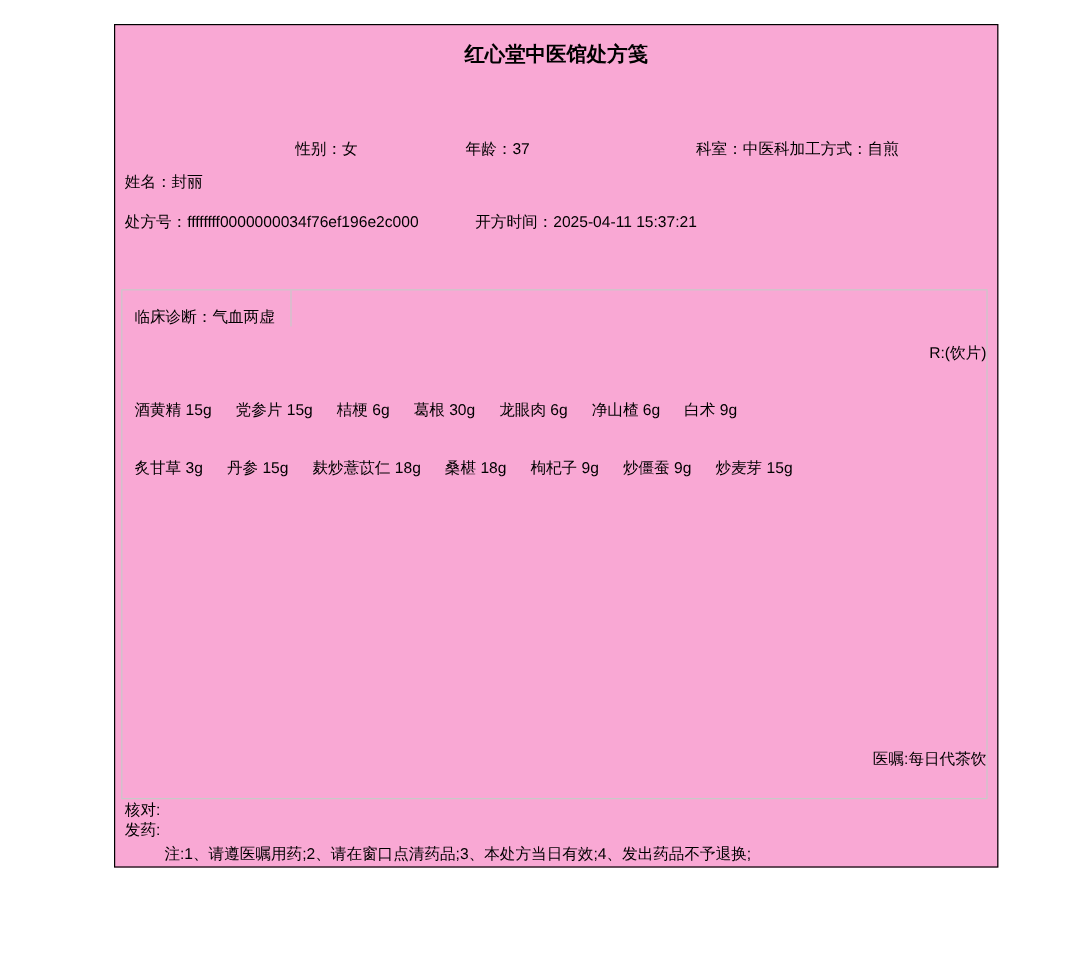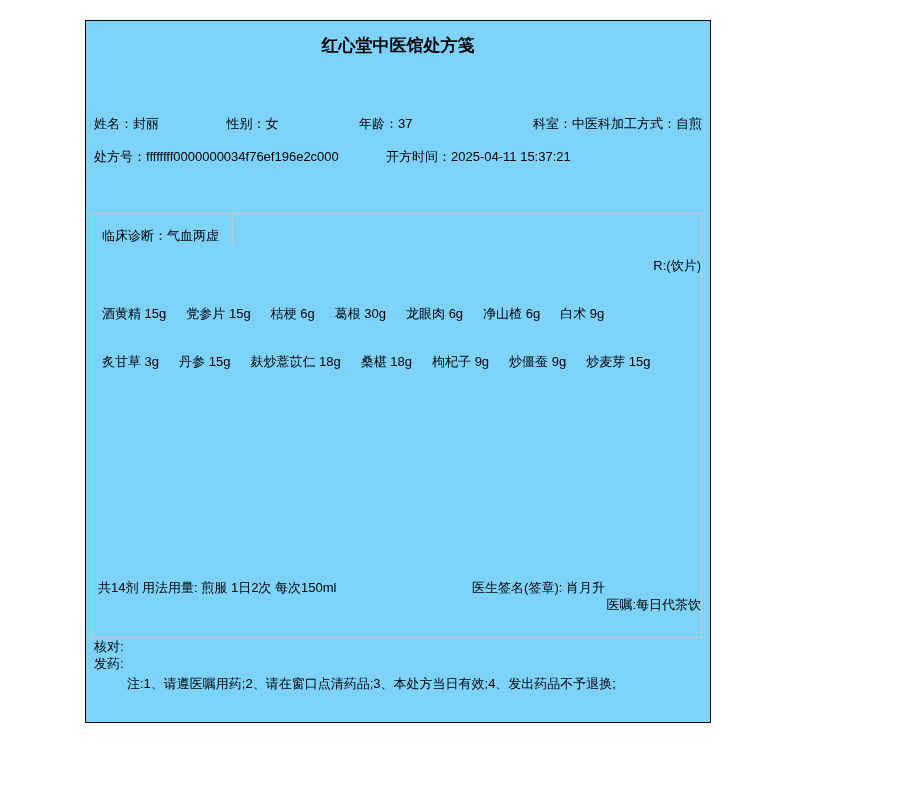--- a/index.html
+++ b/index.html
@@ -6,46 +6,46 @@
     margin: 0;
     padding: 0;
     background: #ffffff;
     width: 900px;
     height: 800px;
     font-family: "Liberation Sans", "DejaVu Sans", sans-serif;
     color: #000000;
   }
   .sheet {
     position: absolute;
-    left: 85px;
+    left: 95px;
     top: 20px;
-    width: 626px;
+    width: 737px;
     height: 703px;
     border: 1px solid #000000;
     box-sizing: border-box;
-    background: #7dd3fc;
+    background: #f9a8d4;
     overflow: hidden;
   }
   .title {
     margin: 14px 0 0 0;
     text-align: center;
     font-size: 17px;
     font-weight: bold;
     line-height: 21px;
   }
   .info-row {
     display: flex;
     padding: 0 8px;
     font-size: 13px;
     line-height: 17px;
     white-space: nowrap;
   }
   .info-row1 { margin-top: 59px; }
   .info-row2 { margin-top: 16px; }
-  .info-row1 .c1 { width: 142px; }
+  .info-row1 .c1 { width: 142px; margin-top: 28px; }
   .info-row1 .c2 { width: 142px; }
   .info-row1 .c3 { width: 142px; }
   .info-row1 .c4 { width: 128px; text-align: right; }
   .info-row1 .c5 { flex: 1; }
   .info-row2 .p1 { width: 174px; }
   .info-row2 .p2 { width: 292px; }
   .info-row2 .p3 { flex: 1; }
   .rx-box {
     margin: 48px 8px 0 5px;
     height: 425px;
@@ -142,24 +142,20 @@
       <div class="herb-line">
           <span>炙甘草 3g</span>
           <span>丹参 15g</span>
           <span>麸炒薏苡仁 18g</span>
           <span>桑椹 18g</span>
           <span>枸杞子 9g</span>
           <span>炒僵蚕 9g</span>
           <span>炒麦芽 15g</span>
         </div>
       <div class="rx-footer">
-        <div class="usage-row">
-          <span>共14剂 用法用量: 煎服 1日2次 每次150ml</span>
-          <span>医生签名(签章): 肖月升</span>
-        </div>
         <div>医嘱:每日代茶饮</div>
       </div>
     </div>
   </div>
 
 
   <div class="footer-row footer-row2">
     <span class="f1">核对:</span>
     <span class="f2">发药:</span>
   </div>

